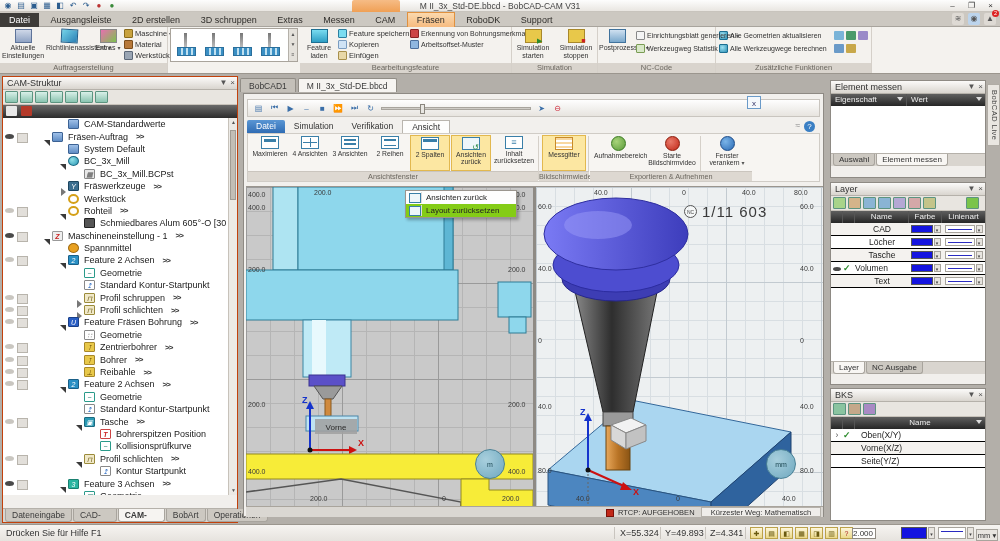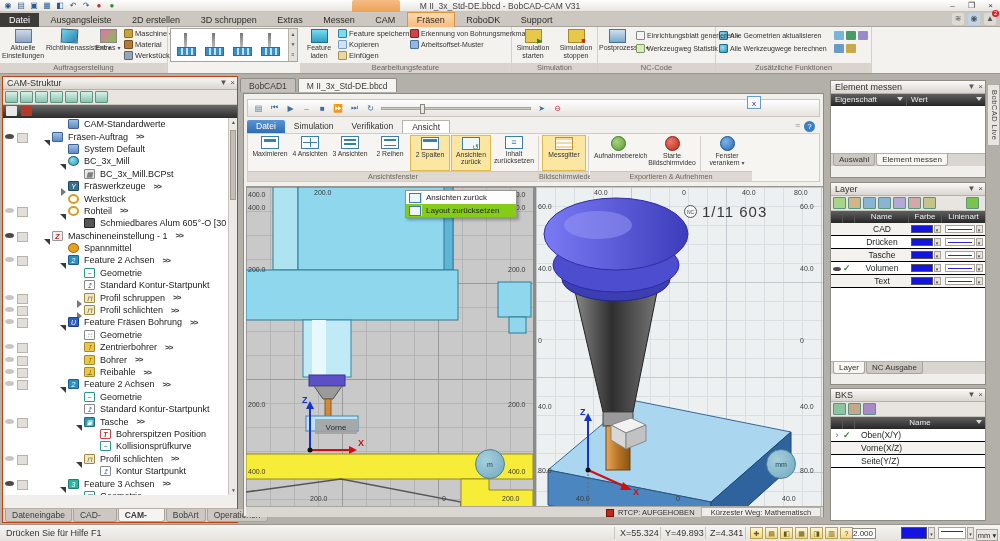--- a/index.html
+++ b/index.html
@@ -797,21 +797,21 @@
             <span class="dd">▾</span>
           </span>
           <span style="flex:1;display:flex;justify-content:center;gap:1px">
             <span class="lineb"></span>
             <span class="dd">▾</span>
           </span>
         </div>
       <div class="lrow">
           <span style="width:12px"></span>
           <span style="width:12px"></span>
-          <span style="width:54px;text-align:center">Drücken</span>
+          <span style="width:54px;text-align:center">Löcher</span>
           <span style="width:33px;display:flex;justify-content:center;gap:1px">
             <span class="swatch"></span>
             <span class="dd">▾</span>
           </span>
           <span style="flex:1;display:flex;justify-content:center;gap:1px">
             <span class="lineb"></span>
             <span class="dd">▾</span>
           </span>
         </div>
       <div class="lrow">
@@ -823,21 +823,21 @@
             <span class="dd">▾</span>
           </span>
           <span style="flex:1;display:flex;justify-content:center;gap:1px">
             <span class="lineb"></span>
             <span class="dd">▾</span>
           </span>
         </div>
       <div class="lrow">
           <span style="width:12px;text-align:center"><i class="eye" style="width:8px;height:4px;display:inline-block"></i></span>
           <span class="chk" style="width:12px"></span>
-          <span style="width:54px;text-align:center">Volumen</span>
+          <span style="width:54px;">Volumen</span>
           <span style="width:33px;display:flex;justify-content:center;gap:1px">
             <span class="swatch"></span>
             <span class="dd">▾</span>
           </span>
           <span style="flex:1;display:flex;justify-content:center;gap:1px">
             <span class="lineb"></span>
             <span class="dd">▾</span>
           </span>
         </div>
       <div class="lrow">

